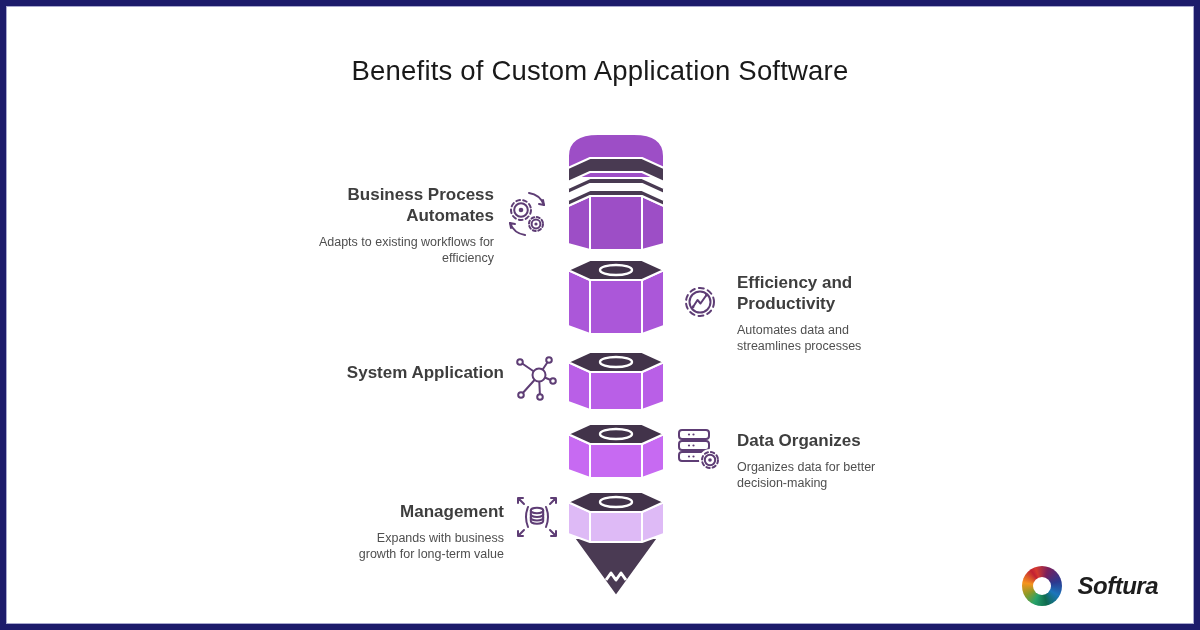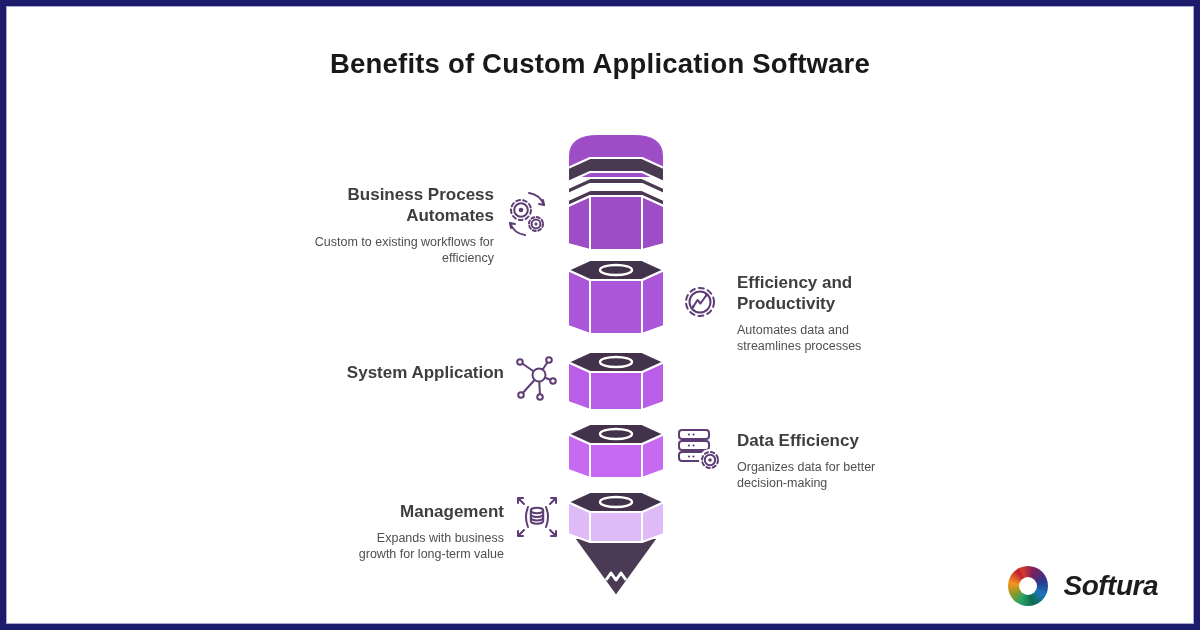--- a/index.html
+++ b/index.html
@@ -4,22 +4,22 @@
 <style>
   html,body{margin:0;padding:0}
   body{
     width:1200px;height:630px;box-sizing:border-box;
     background:#ffffff;border:6px solid #1d1b6b;
     box-shadow:inset 0 0 0 1px #a9a9cf;
     position:relative;overflow:hidden;
     font-family:"Liberation Sans",sans-serif;
   }
   .title{
-    position:absolute;top:42px;left:0;right:0;margin:0;
-    text-align:center;font-size:27.5px;font-weight:700;
+    position:absolute;top:42px;left:0;right:0;margin:7px;
+    text-align:center;font-size:27.5px;font-weight:400;
     color:#191919;letter-spacing:.2px;
   }
   .benefit{position:absolute;display:flex;align-items:flex-start}
   .bhead{font-size:17px;font-weight:700;color:#3e3e3e;line-height:1.24}
   .bdesc{font-size:12.5px;color:#4f4f4f;line-height:1.3;margin-top:8px}
   .left .btext{text-align:right}
   .right .btext{text-align:left}
   .icon{flex:0 0 auto}
   .icon svg{display:block}
   .pencil{position:absolute;left:548px;top:116px}
@@ -30,33 +30,33 @@
       #d63a2f, #7a1f5c 40deg, #2b3990 95deg, #1b75bb 140deg,
       #0f6b4f 185deg, #27a36a 225deg, #8a9a27 260deg,
       #f7941d 300deg, #c22033 345deg, #d63a2f 360deg);
     position:relative;flex:0 0 auto;
   }
   .swirl::after{
     content:"";position:absolute;left:11px;top:11px;width:18px;height:18px;
     border-radius:50%;background:#ffffff;
   }
   .brand-name{
-    font-size:28px;font-weight:700;font-style:italic;
+    font-size:24px;font-weight:700;font-style:italic;
     color:#1d1d1d;margin-left:16px;letter-spacing:-0.5px;
   }
 </style>
 </head>
 <body>
 
 <h1 class="title">Benefits of Custom Application Software</h1>
 
 <div class="benefit left" style="left:302px;top:178px">
   <div class="btext" style="width:186px">
     <div class="bhead">Business Process Automates</div>
-    <div class="bdesc">Custom to existing workflows for efficiency</div>
+    <div class="bdesc">Adapts to existing workflows for efficiency</div>
   </div>
   <span class="icon" style="margin-left:7px;margin-top:4px">
     <svg width="52" height="52" viewBox="0 0 52 52">
       <g fill="none" stroke="#5e3d75" stroke-width="2" stroke-linecap="round" stroke-linejoin="round">
         <path d="M28,5 A19,19 0 0 1 43,17"></path>
         <path d="M43,17 l-5,-1 M43,17 l-1,-5"></path>
         <path d="M24,47 A19,19 0 0 1 9,35"></path>
         <path d="M9,35 l5,1 M9,35 l1,5"></path>
         <circle cx="20" cy="22" r="10" stroke-dasharray="3.8 3.2"></circle>
         <circle cx="20" cy="22" r="6.8"></circle>
@@ -121,21 +121,21 @@
         <circle cx="15" cy="32.5" r="1.1" fill="#5e3d75" stroke="none"></circle>
         <circle cx="19.5" cy="32.5" r="1.1" fill="#5e3d75" stroke="none"></circle>
         <circle cx="36" cy="36" r="11" fill="#ffffff" stroke="none"></circle>
         <circle cx="36" cy="36" r="8" stroke-dasharray="3.4 3"></circle>
         <circle cx="36" cy="36" r="5.2"></circle>
         <circle cx="36" cy="36" r="1.8" fill="#5e3d75" stroke="none"></circle>
       </g>
     </svg>
   </span>
   <div class="btext" style="width:170px;margin-left:11px">
-    <div class="bhead">Data Efficiency</div>
+    <div class="bhead">Data Organizes</div>
     <div class="bdesc" style="max-width:160px">Organizes data for better decision-making</div>
   </div>
 </div>
 
 <div class="benefit left" style="left:322px;top:495px">
   <div class="btext" style="width:176px">
     <div class="bhead">Management</div>
     <div class="bdesc" style="max-width:166px;margin-left:auto">Expands with business growth for long-term value</div>
   </div>
   <span class="icon" style="margin-left:7px;margin-top:-10px">

